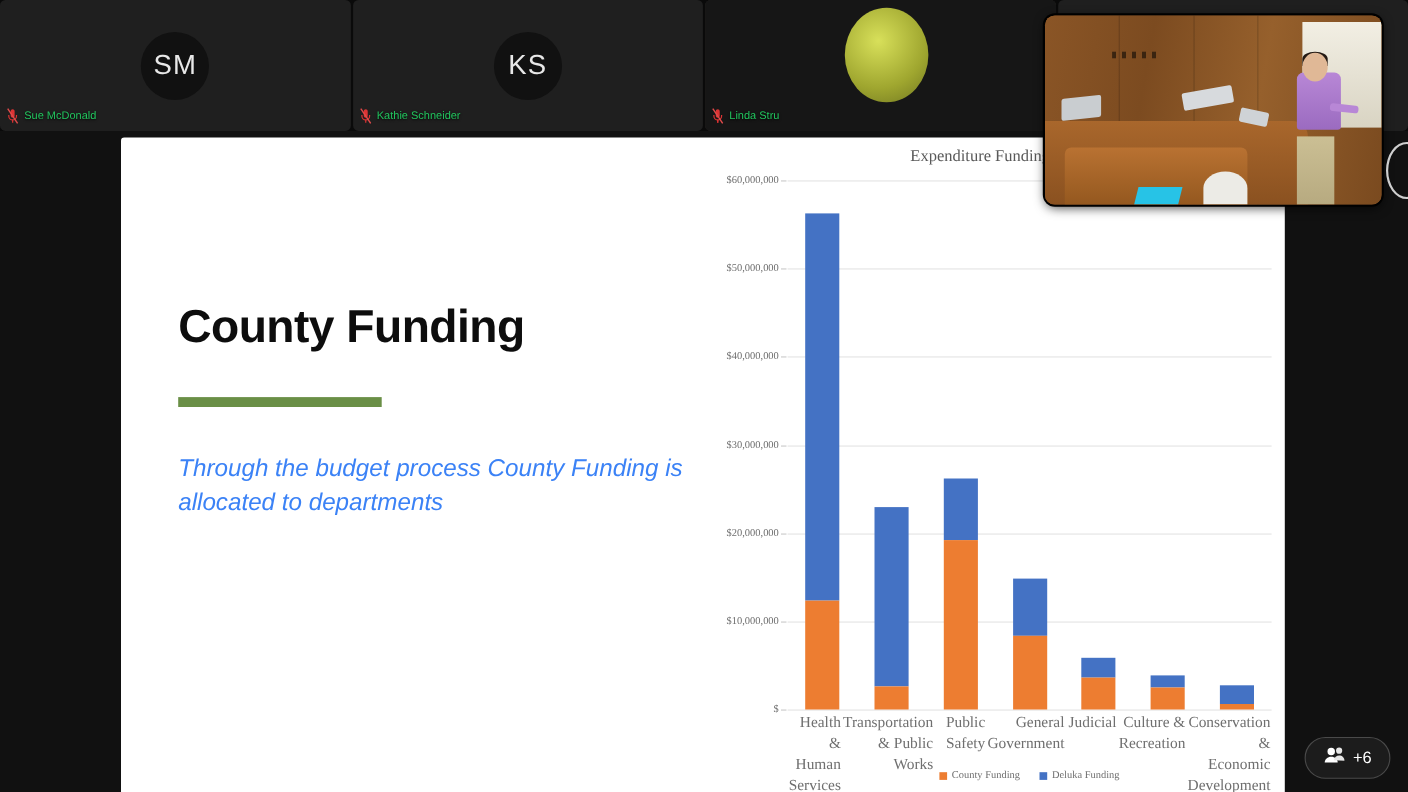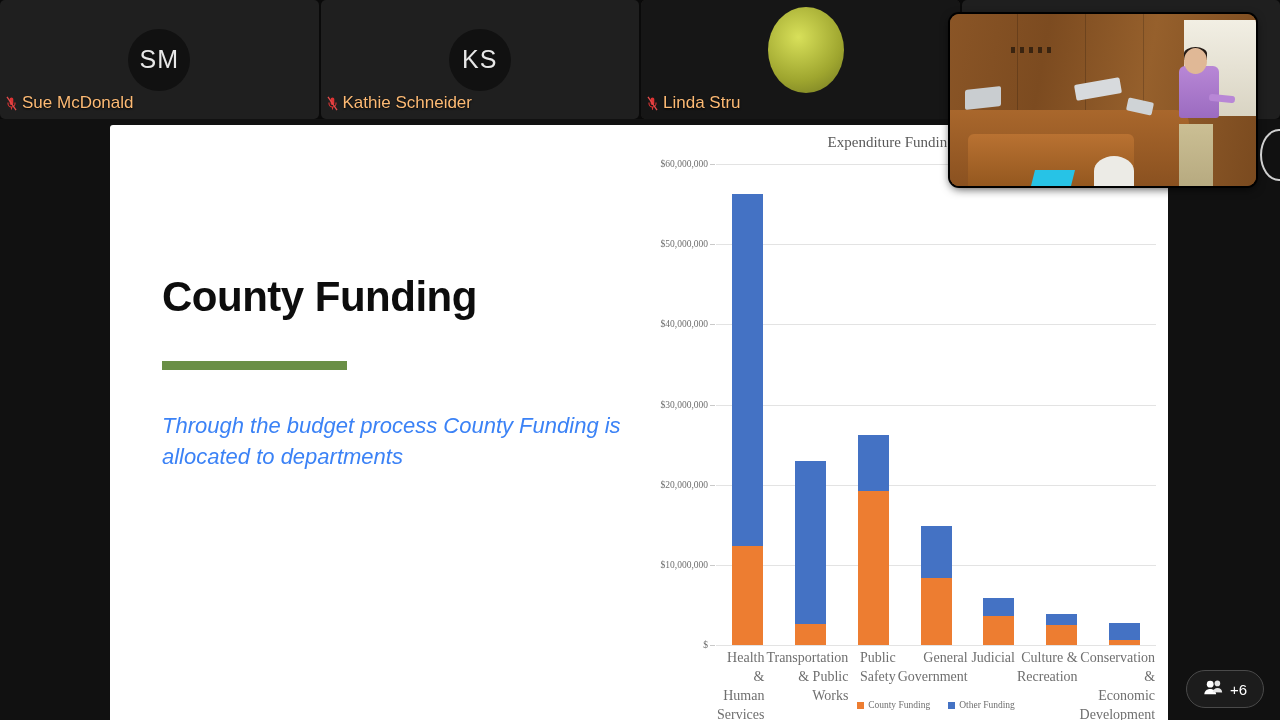--- a/index.html
+++ b/index.html
@@ -31,21 +31,21 @@
   .namebar {
     position: absolute; left: 6px; bottom: 6px;
     display: flex; align-items: center; gap: 5px;
     max-width: calc(100% - 12px);
   }
   .namebar.chip {
     background: rgba(0,0,0,.45); border-radius: 4px;
     padding: 2px 8px 2px 4px; left: 4px; bottom: 4px;
   }
   .name {
-    color: #fdba74; font-size: 17px; white-space: nowrap;
+    color: #22c55e; font-size: 10px; white-space: nowrap;
     text-shadow: 0 1px 2px rgba(0,0,0,.9);
   }
   .mic-muted { width: 11px; height: 15px; position: relative; flex: 0 0 auto; }
   .mic-muted svg { display: block; }
 
   
   .scene-heather { position: absolute; inset: 0; background: linear-gradient(180deg,#cdd5c7 0%,#b9b19c 45%,#9d9382 100%); }
   .h-win { position: absolute; left: 4%; top: 0; width: 36%; height: 70%;
            background: linear-gradient(150deg,#a8c8d8 0%,#8fae63 45%,#cfe3c8 100%); }
   .h-winframe { position:absolute; left:21%; top:0; width:4px; height:70%; background:#e6e6e0; }
@@ -333,21 +333,21 @@
             <div>Development</div>
           </div>
         </div>
       <div class="legend" id="legend">
           <div class="leg">
             <span class="swatch" style="background: rgb(237, 125, 49);"></span>
             <span>County Funding</span>
           </div>
           <div class="leg">
             <span class="swatch" style="background: rgb(68, 114, 196);"></span>
-            <span>Other Funding</span>
+            <span>Deluka Funding</span>
           </div>
         </div>
     </div>
   </div>
 
   <div class="presenter">
     <div class="p-wall">
       <div class="p-panel" style="left:22%"></div>
       <div class="p-panel" style="left:44%"></div>
       <div class="p-panel" style="left:63%"></div>

